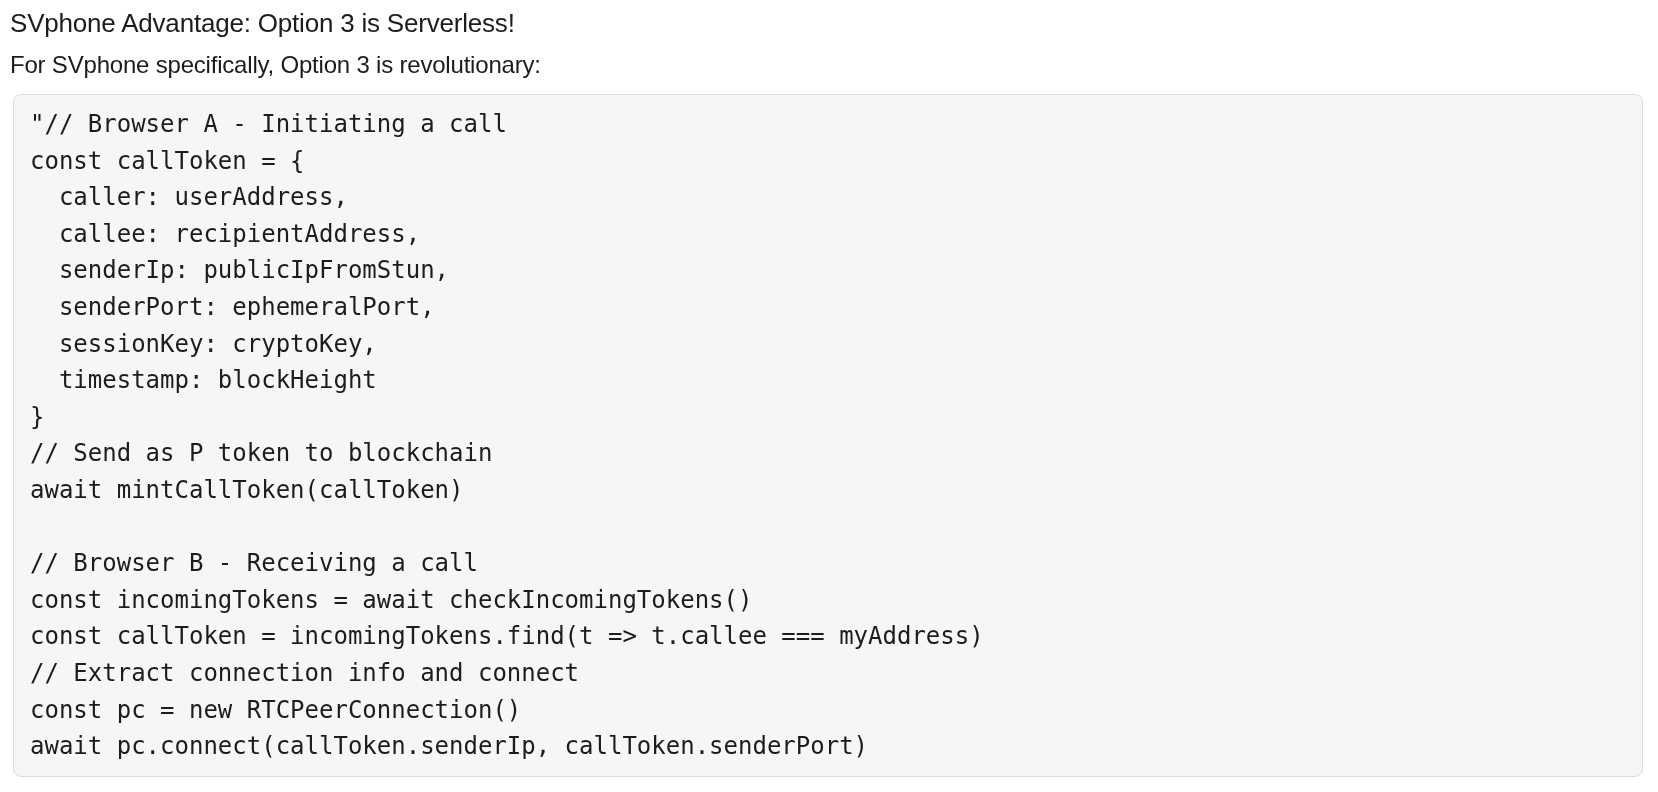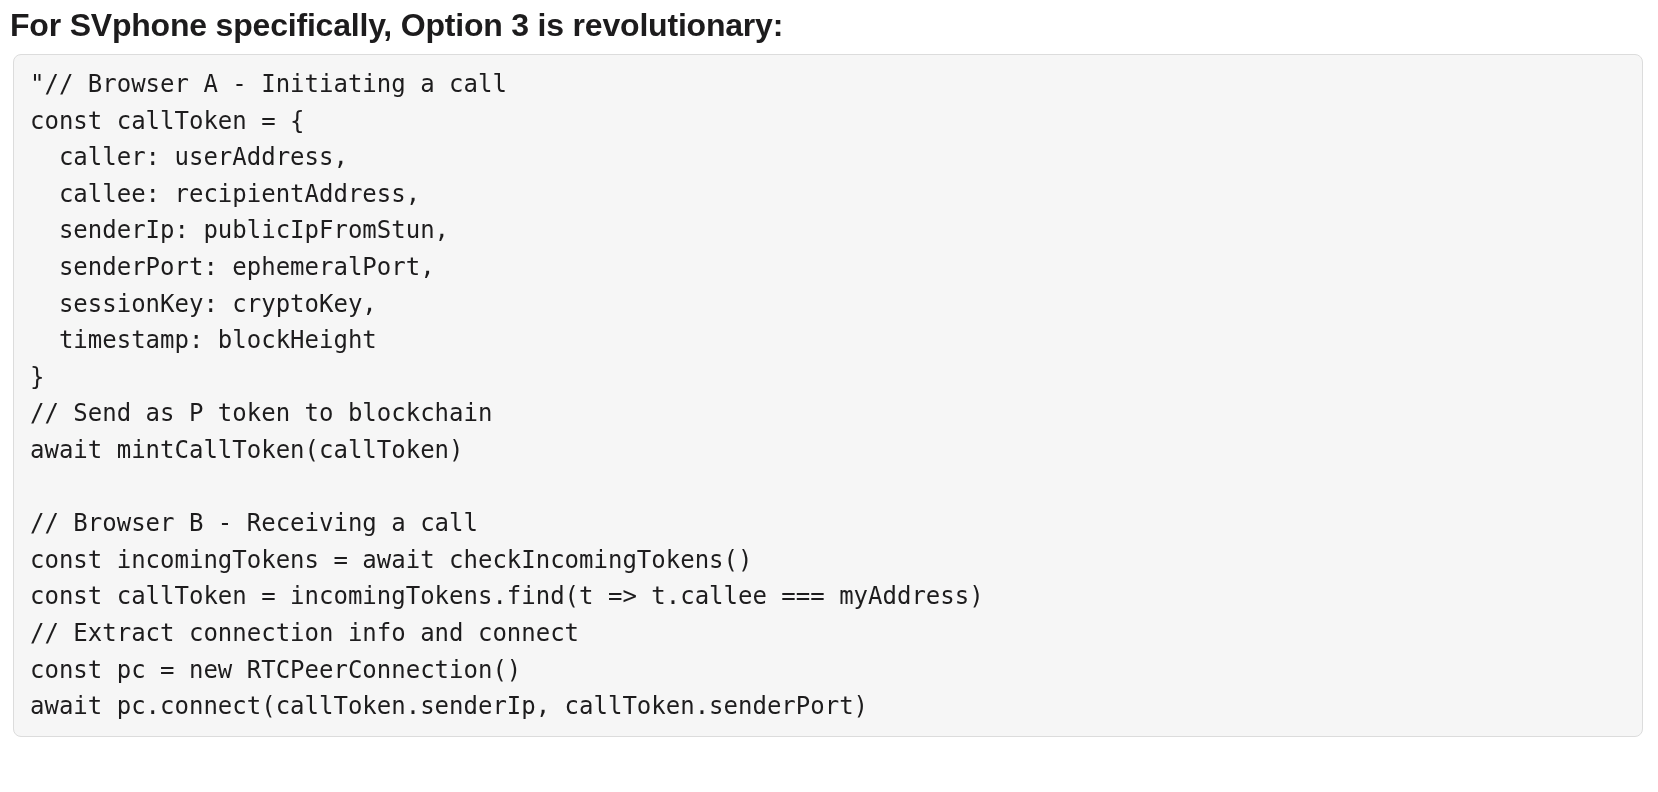--- a/index.html
+++ b/index.html
@@ -20,23 +20,23 @@
   }
   .heading {
     margin: 6px 0 0 10px;
     font-size: 26px;
     line-height: 34px;
     font-weight: 400;
     letter-spacing: -0.2px;
   }
   .subheading {
     margin: 9px 0 0 10px;
-    font-size: 32px;
+    font-size: 24px;
     line-height: 32px;
-    font-weight: 700;
+    font-weight: 400;
     letter-spacing: -0.2px;
   }
   .code-block {
     box-sizing: border-box;
     margin: 13px 15px 0 13px;
     background: #f6f6f6;
     border: 1px solid #dcdcdc;
     border-radius: 8px;
     padding: 11px 16px;
     overflow: hidden;
@@ -47,20 +47,21 @@
     font-size: 24px;
     line-height: 36.6px;
     color: #1d1c1d;
     white-space: pre;
   }
 </style>
 </head>
 <body>
 
 <div class="message-body">
+  <div class="heading">SVphone Advantage: Option 3 is Serverless!</div>
   <div class="subheading">For SVphone specifically, Option 3 is revolutionary:</div>
   <pre class="code-block"><code>"// Browser A - Initiating a call
 const callToken = {
   caller: userAddress,
   callee: recipientAddress,
   senderIp: publicIpFromStun,
   senderPort: ephemeralPort,
   sessionKey: cryptoKey,
   timestamp: blockHeight
 }

